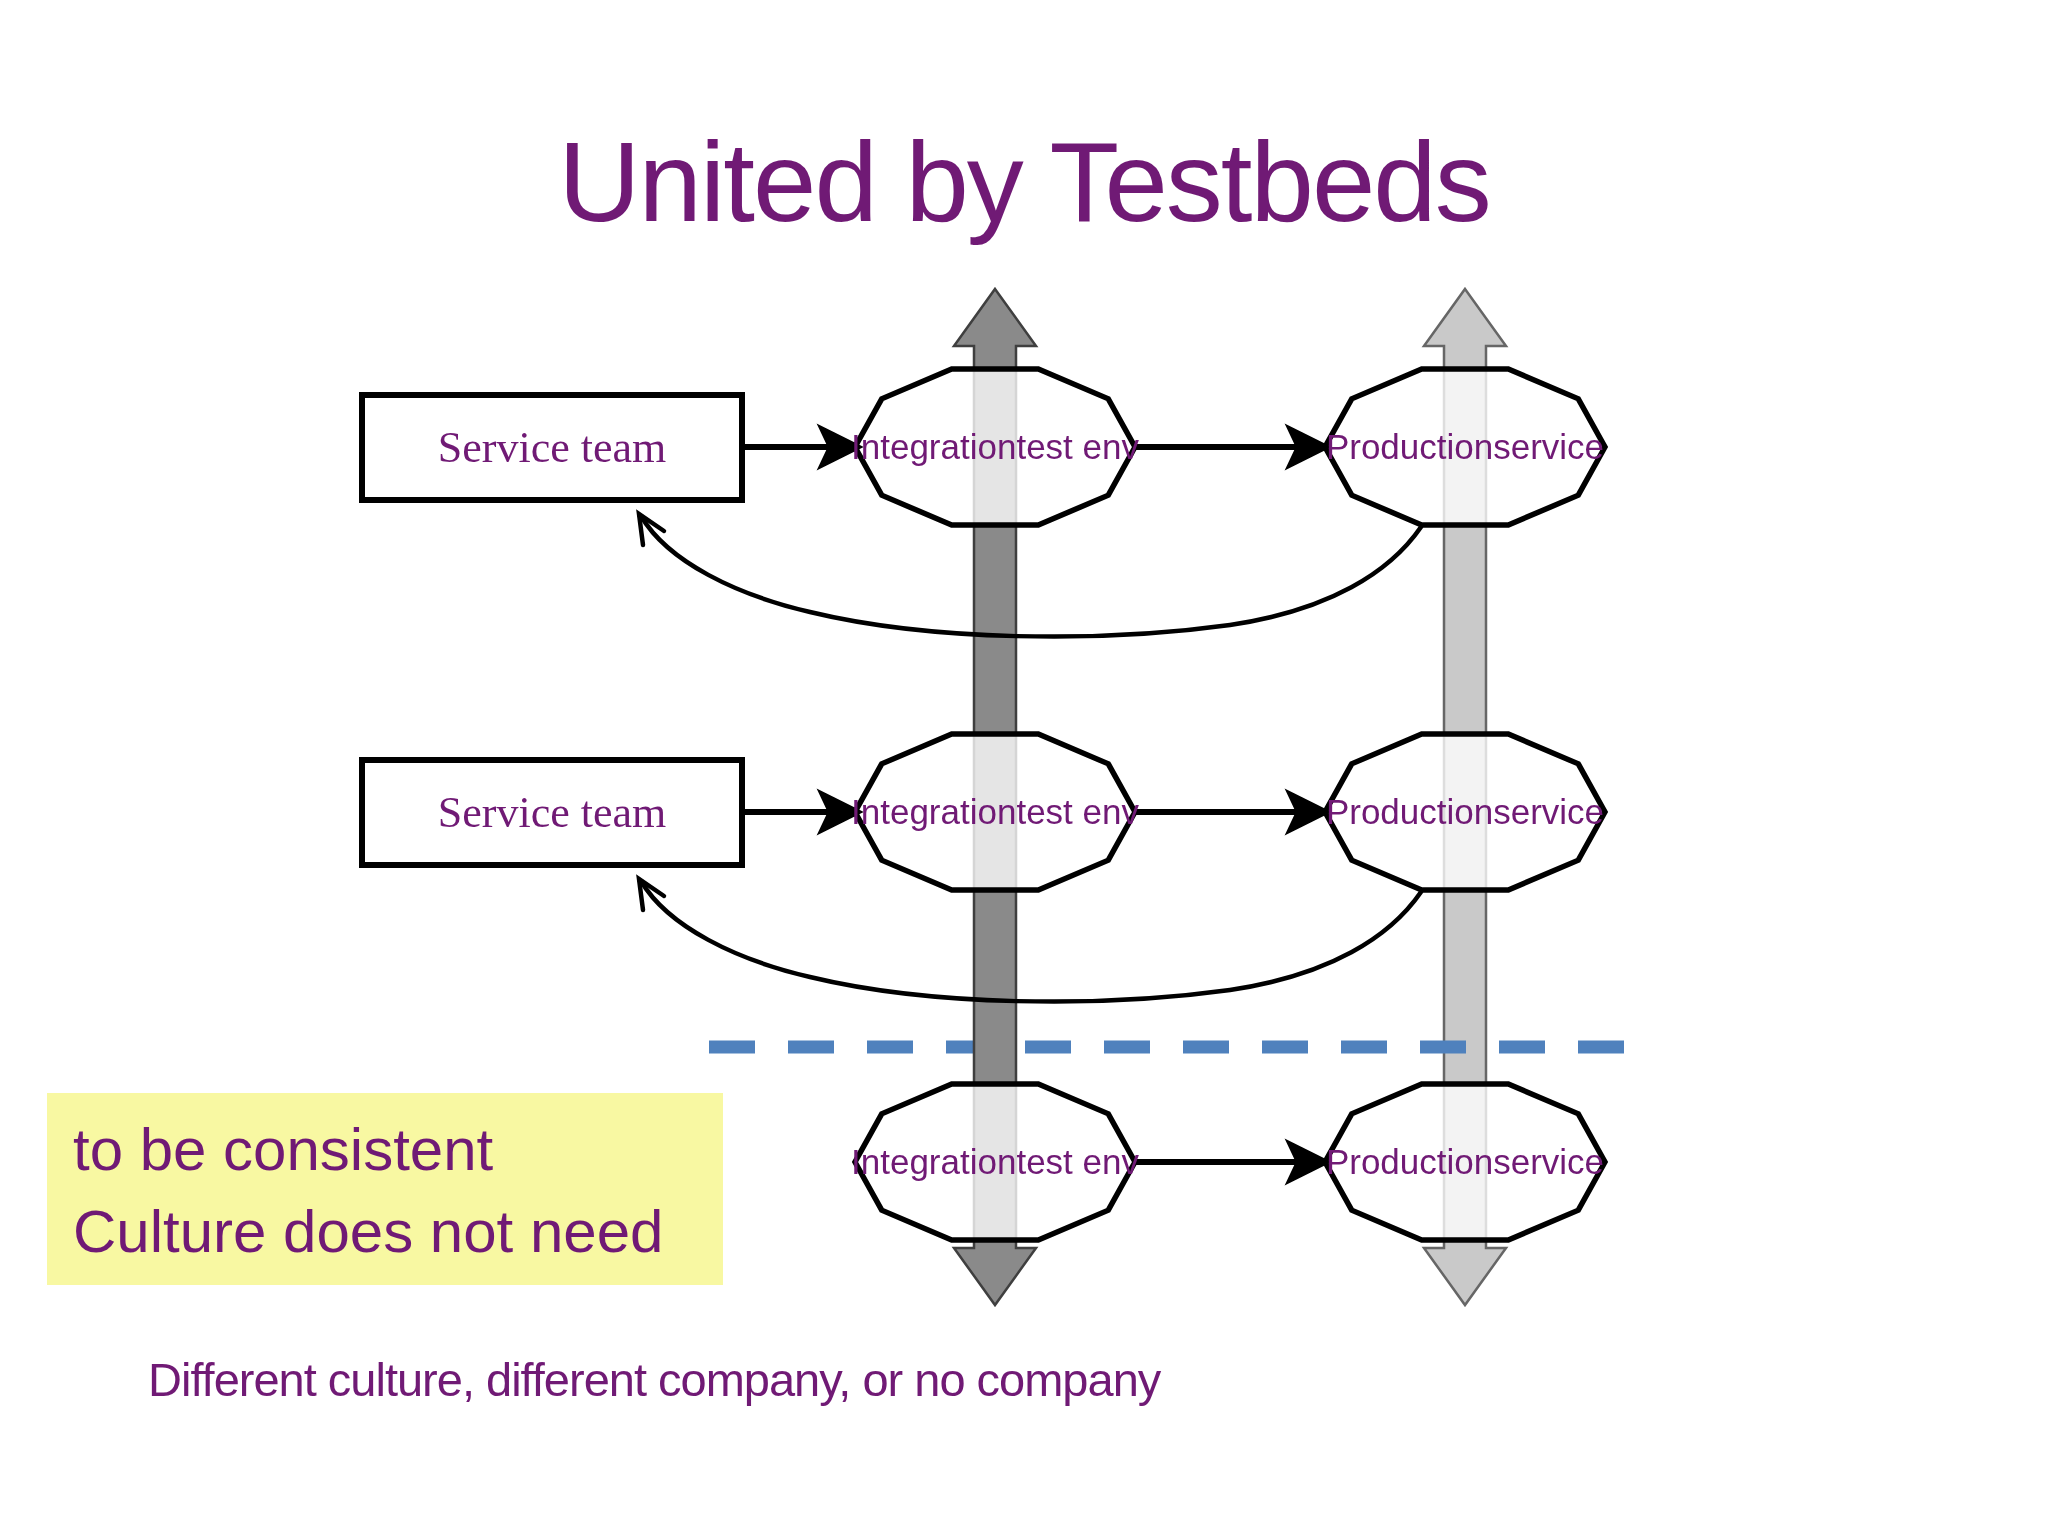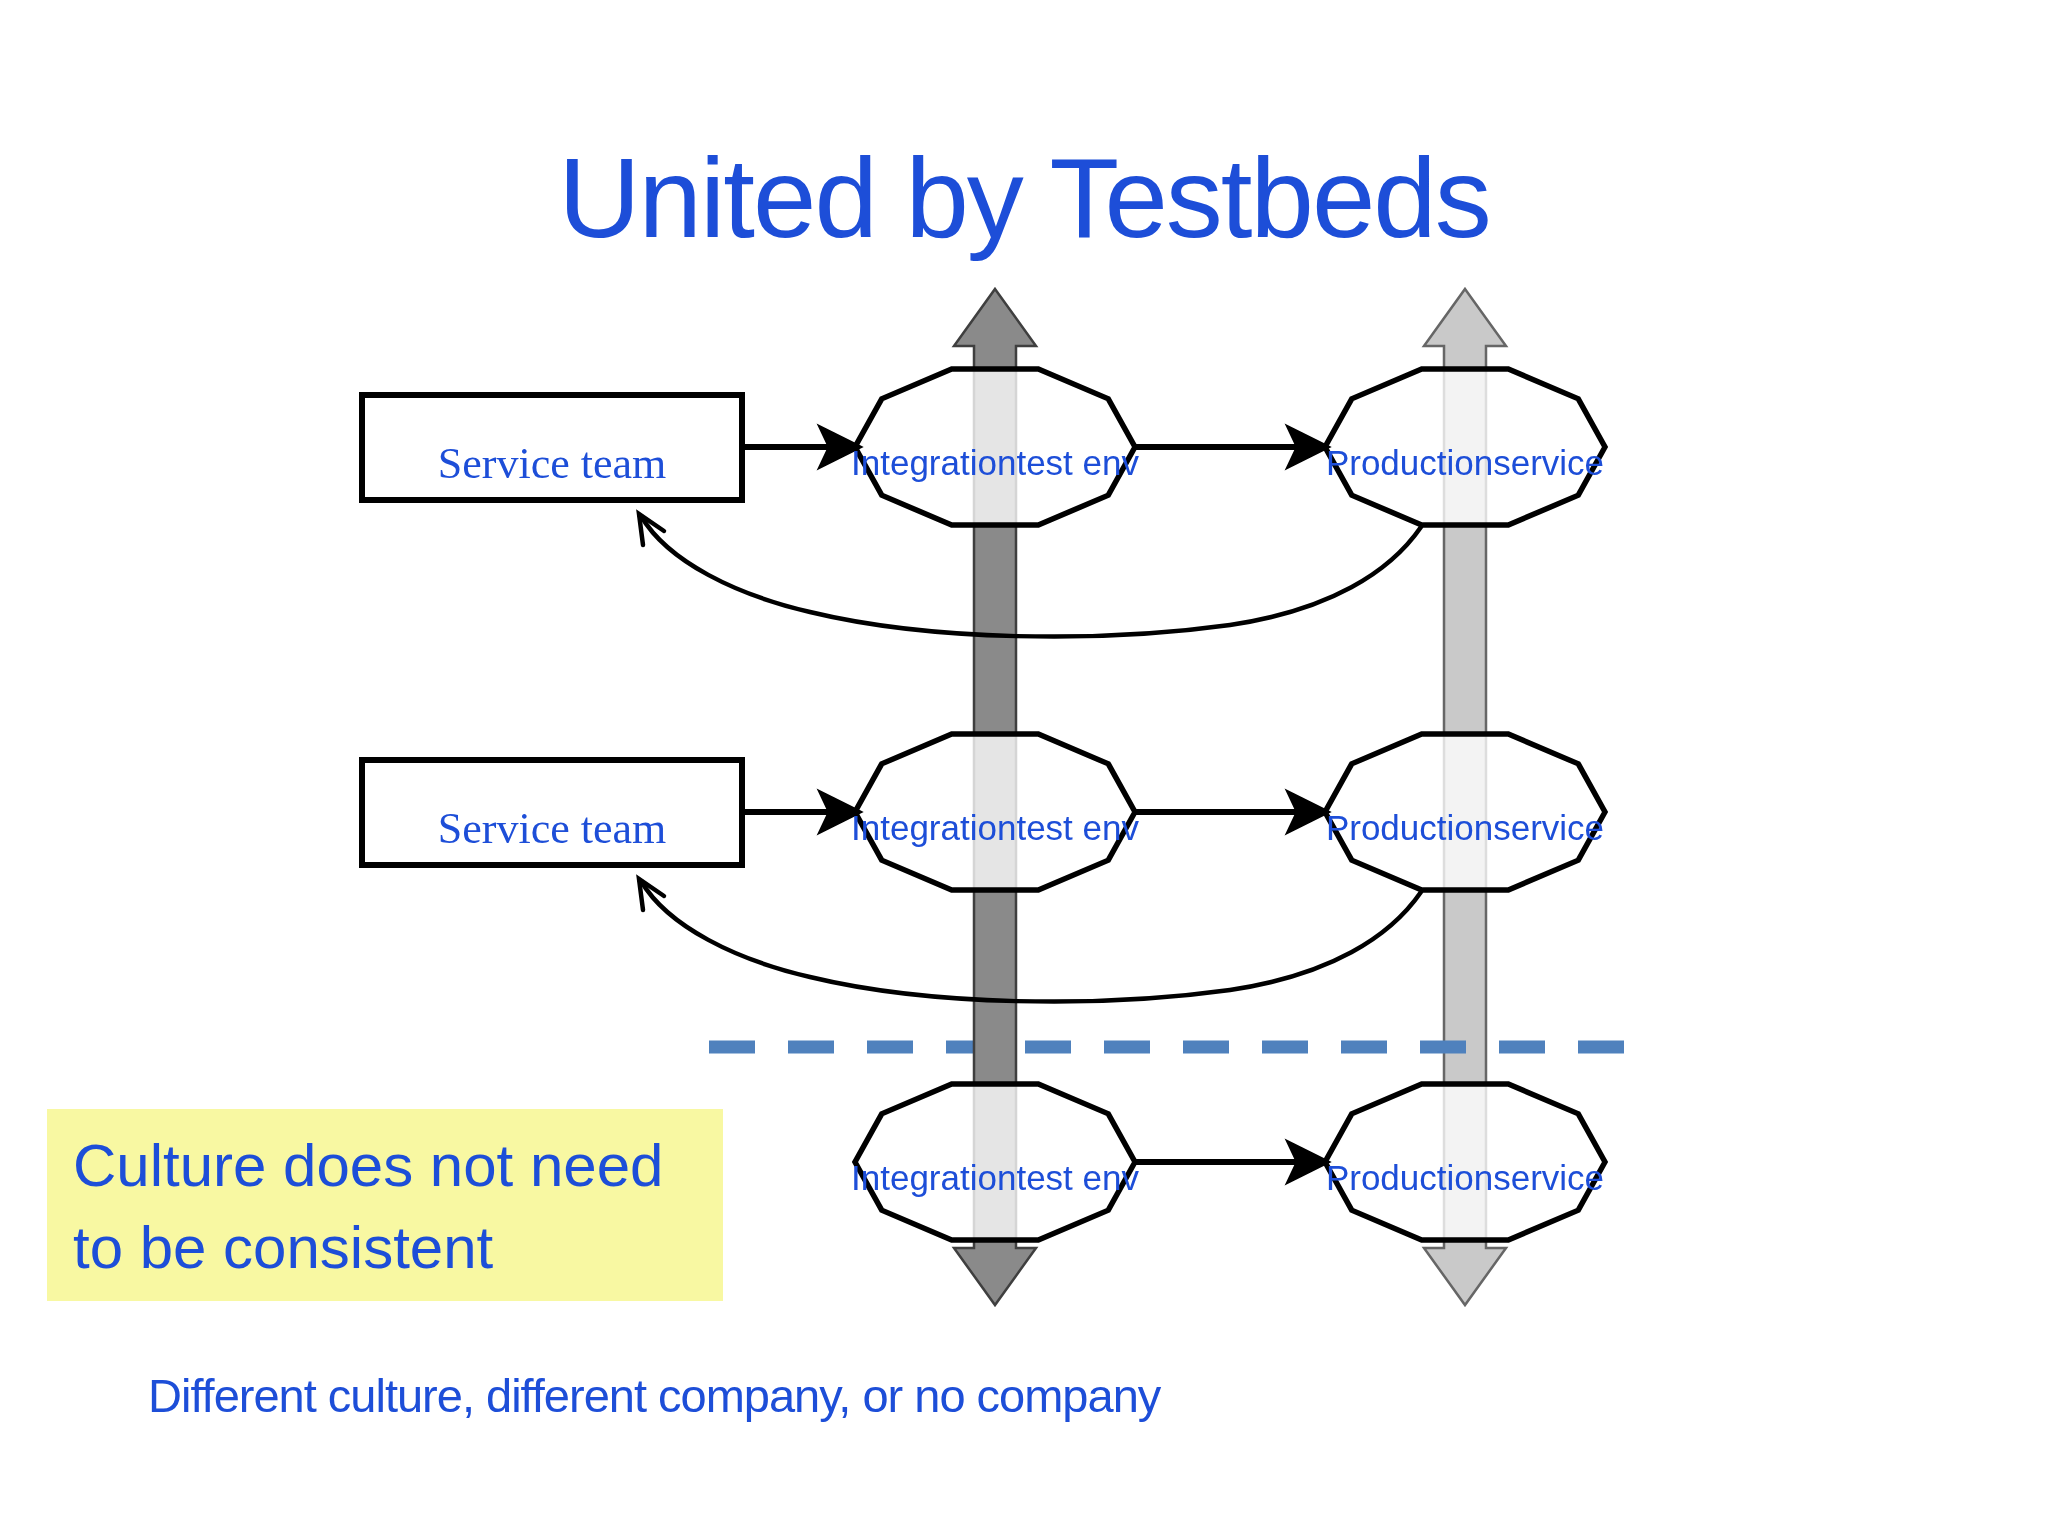--- a/index.html
+++ b/index.html
@@ -1,21 +1,21 @@
 <!DOCTYPE html>
 <html><head>
 <meta charset="utf-8">
 <style>
   html,body { margin:0; padding:0; background:#ffffff; }
   .slide {
     position:relative; width:2048px; height:1536px; background:#ffffff;
     font-family:"Liberation Sans", sans-serif; color:#000; overflow:hidden;
   }
   .layer { position:absolute; left:0; top:0; }
-  .txt { position:absolute; color:#1d4ed8;margin-top:16px; }
+  .txt { position:absolute; color:#701a75; }
   .title {
     left:0; right:0; top:116px; text-align:center;
     font-size:114px; letter-spacing:-2px; white-space:nowrap;
   }
   .box-label {
     display:flex; align-items:center; justify-content:center;
     font-size:44px; white-space:nowrap;font-family:Liberation Serif, serif;
   }
   .node-label {
     display:flex; flex-direction:row; align-items:center; justify-content:center;
@@ -114,19 +114,19 @@
   <div class="txt node-label" style="left:855px; top:1102px; width:280px; height:120px;">
     <span>Integration</span>
     <span>test env</span>
   </div>
   <div class="txt node-label" style="left:1325px; top:1102px; width:280px; height:120px;">
     <span>Production</span>
     <span>service</span>
   </div>
 
   <div class="txt callout">
+    <div>to be consistent</div>
     <div>Culture does not need</div>
-    <div>to be consistent</div>
   </div>
 
   <div class="txt caption">Different culture, different company, or no company</div>
 
 </div>
 
 </body></html>

